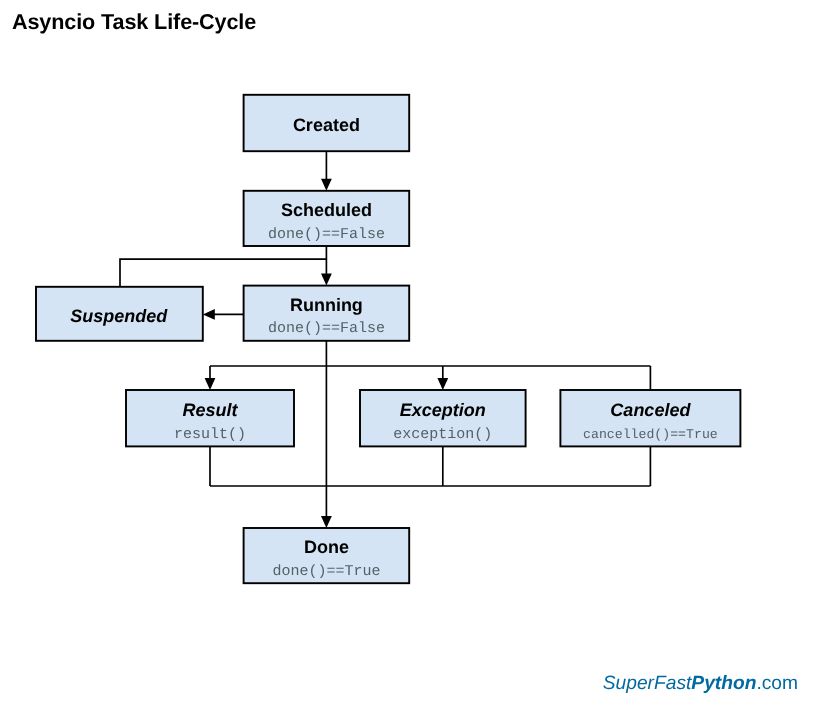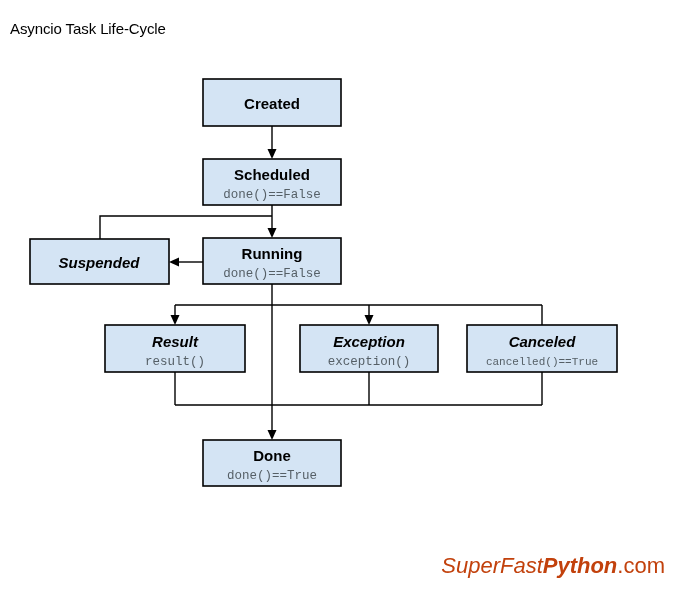--- a/index.html
+++ b/index.html
@@ -10,23 +10,23 @@
   body {
     width: 679px;
     height: 595px;
     position: relative;
     font-family: "Liberation Sans", sans-serif;
     overflow: hidden;
   }
   #page-title {
     position: absolute;
     left: 10px;
-    top: 20px;
-    font-size: 15px;
-    font-weight: normal;
+    top: 8px;
+    font-size: 18px;
+    font-weight: bold;
     color: #000000;
     letter-spacing: -0.1px;
   }
   #diagram {
     position: absolute;
     left: 0;
     top: 0;
     width: 679px;
     height: 595px;
   }
@@ -60,22 +60,22 @@
     fill: none;
   }
   .arrowhead {
     fill: #000000;
     stroke: none;
   }
   #footer {
     position: absolute;
     right: 14px;
     bottom: 16px;
-    font-size: 22px;
-    color: #c2410c;
+    font-size: 16px;
+    color: #0369a1;
     white-space: nowrap;
   }
   .f-super { font-style: italic; font-weight: normal; }
   .f-python { font-style: italic; font-weight: bold; }
   .f-com { font-style: normal; font-weight: normal; }
 </style>
 </head>
 <body>
 
 <div id="page-title">Asyncio Task Life-Cycle</div>

